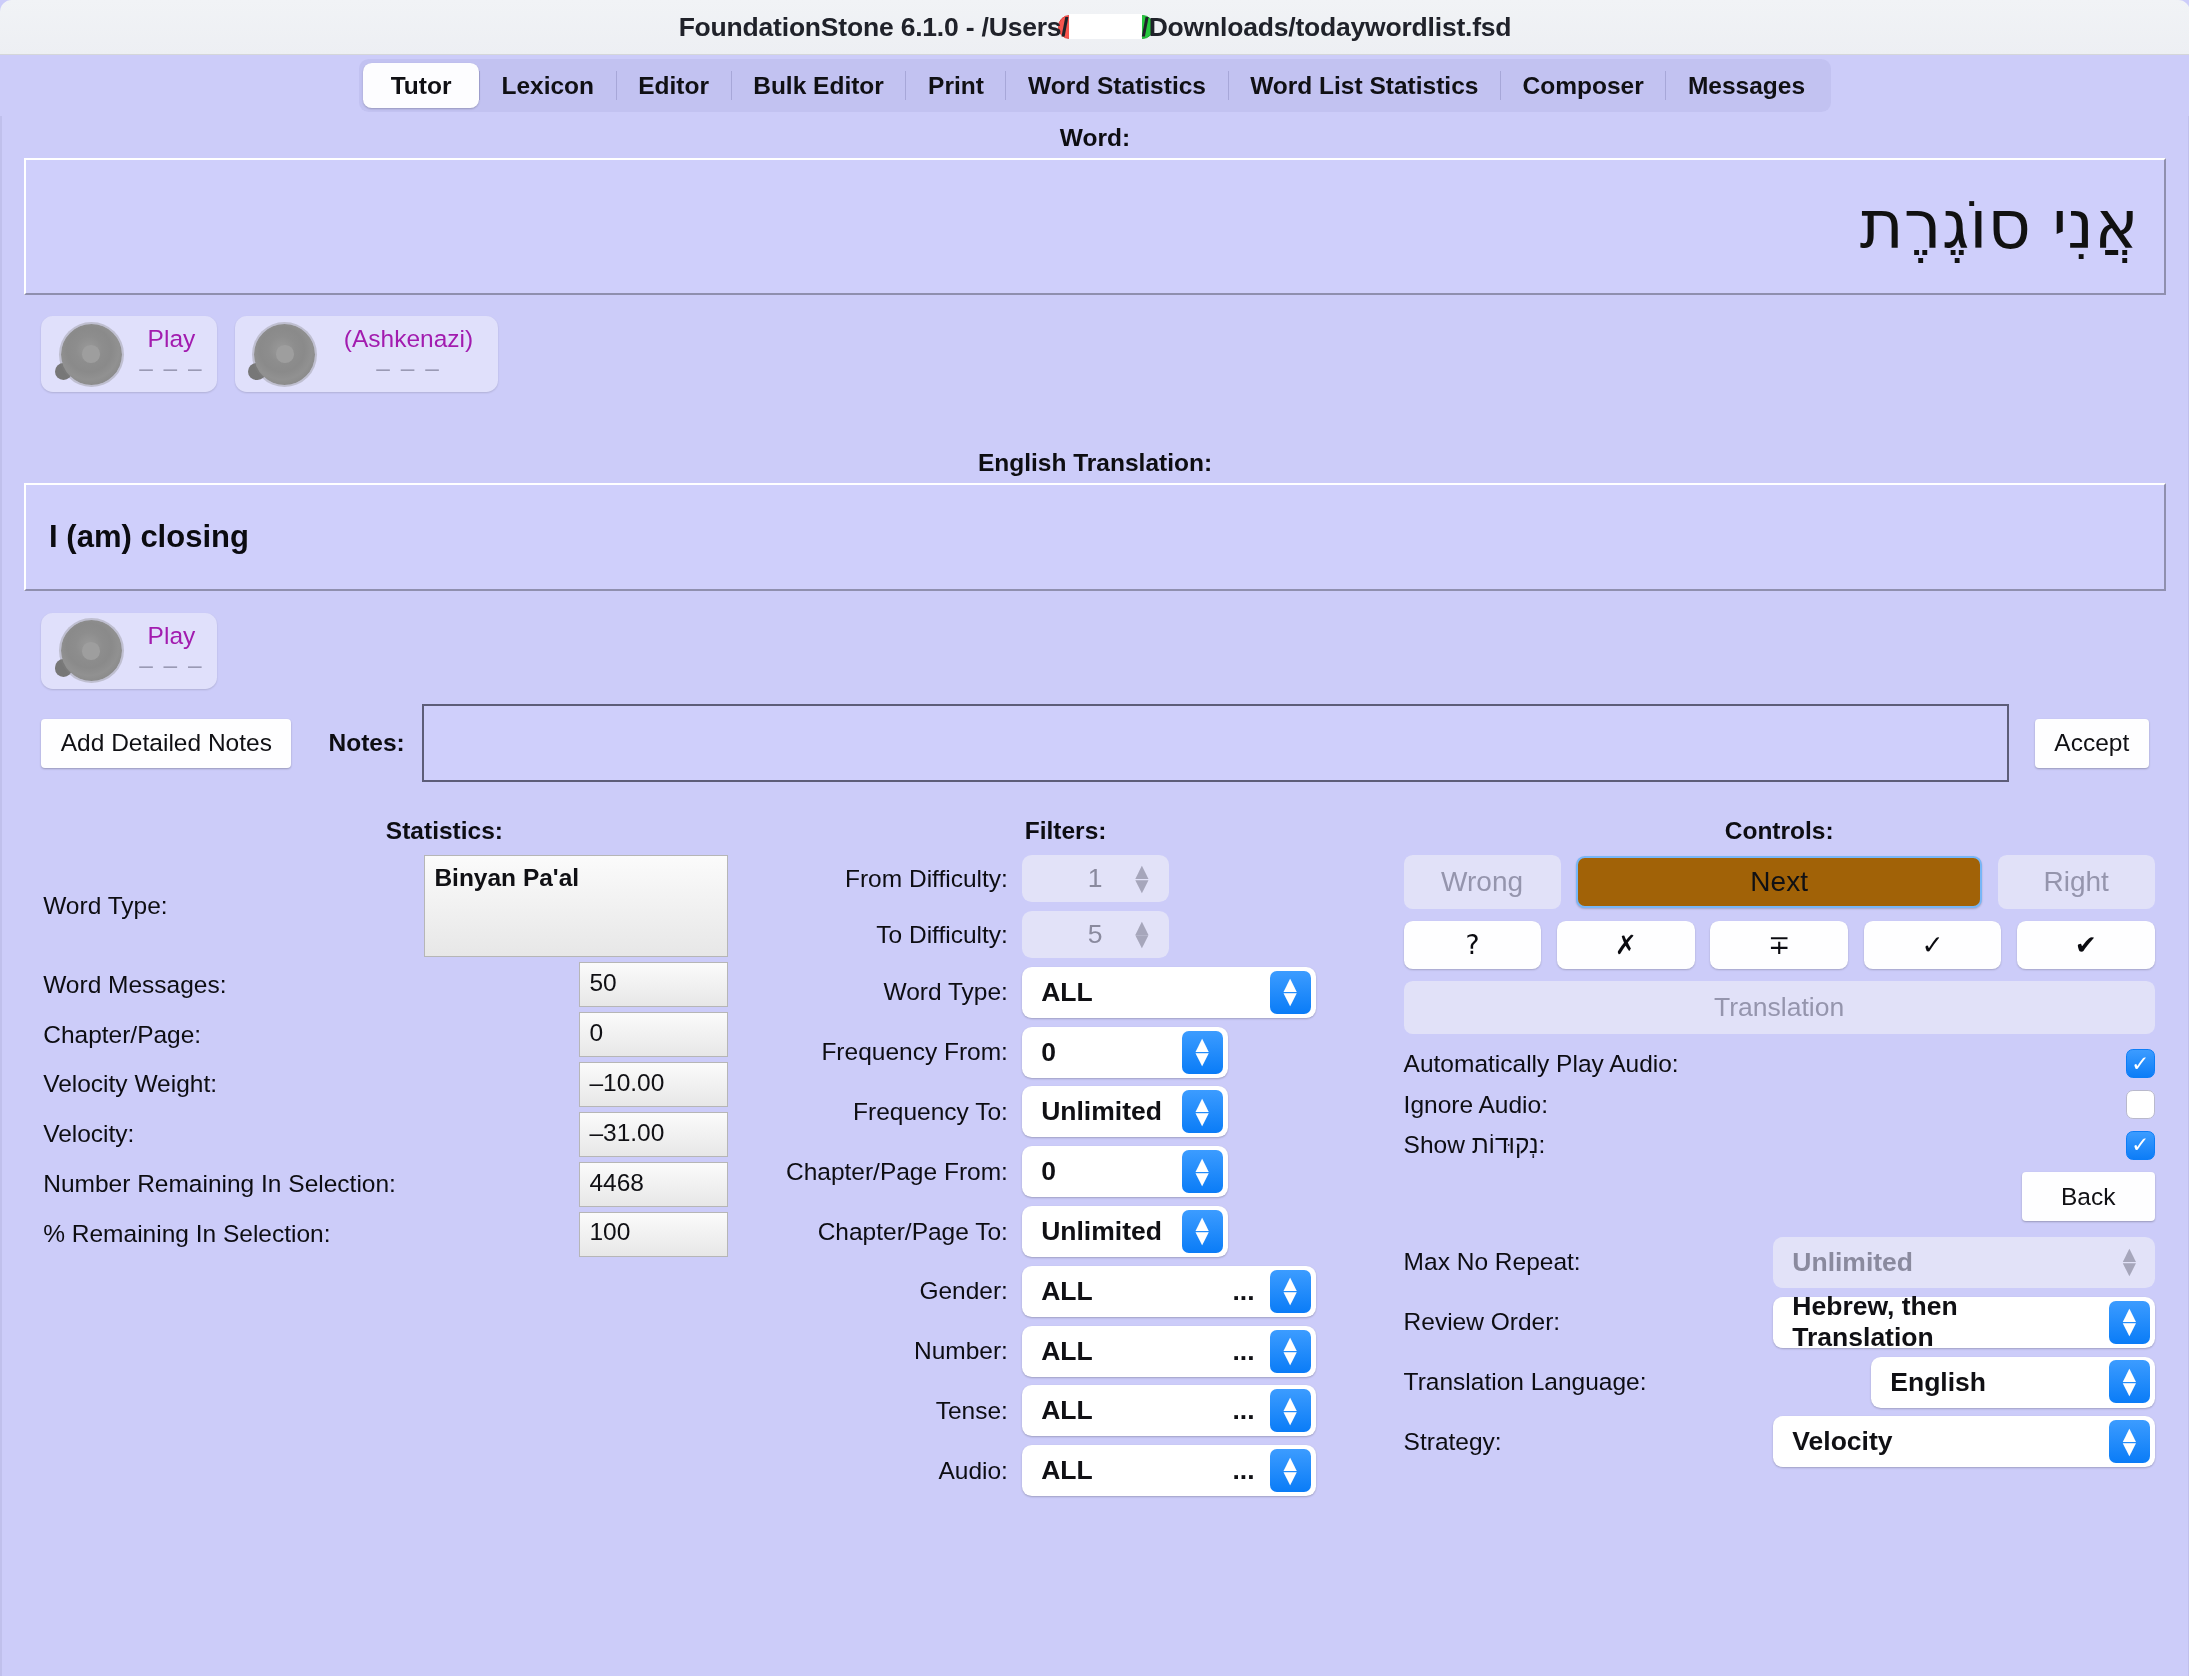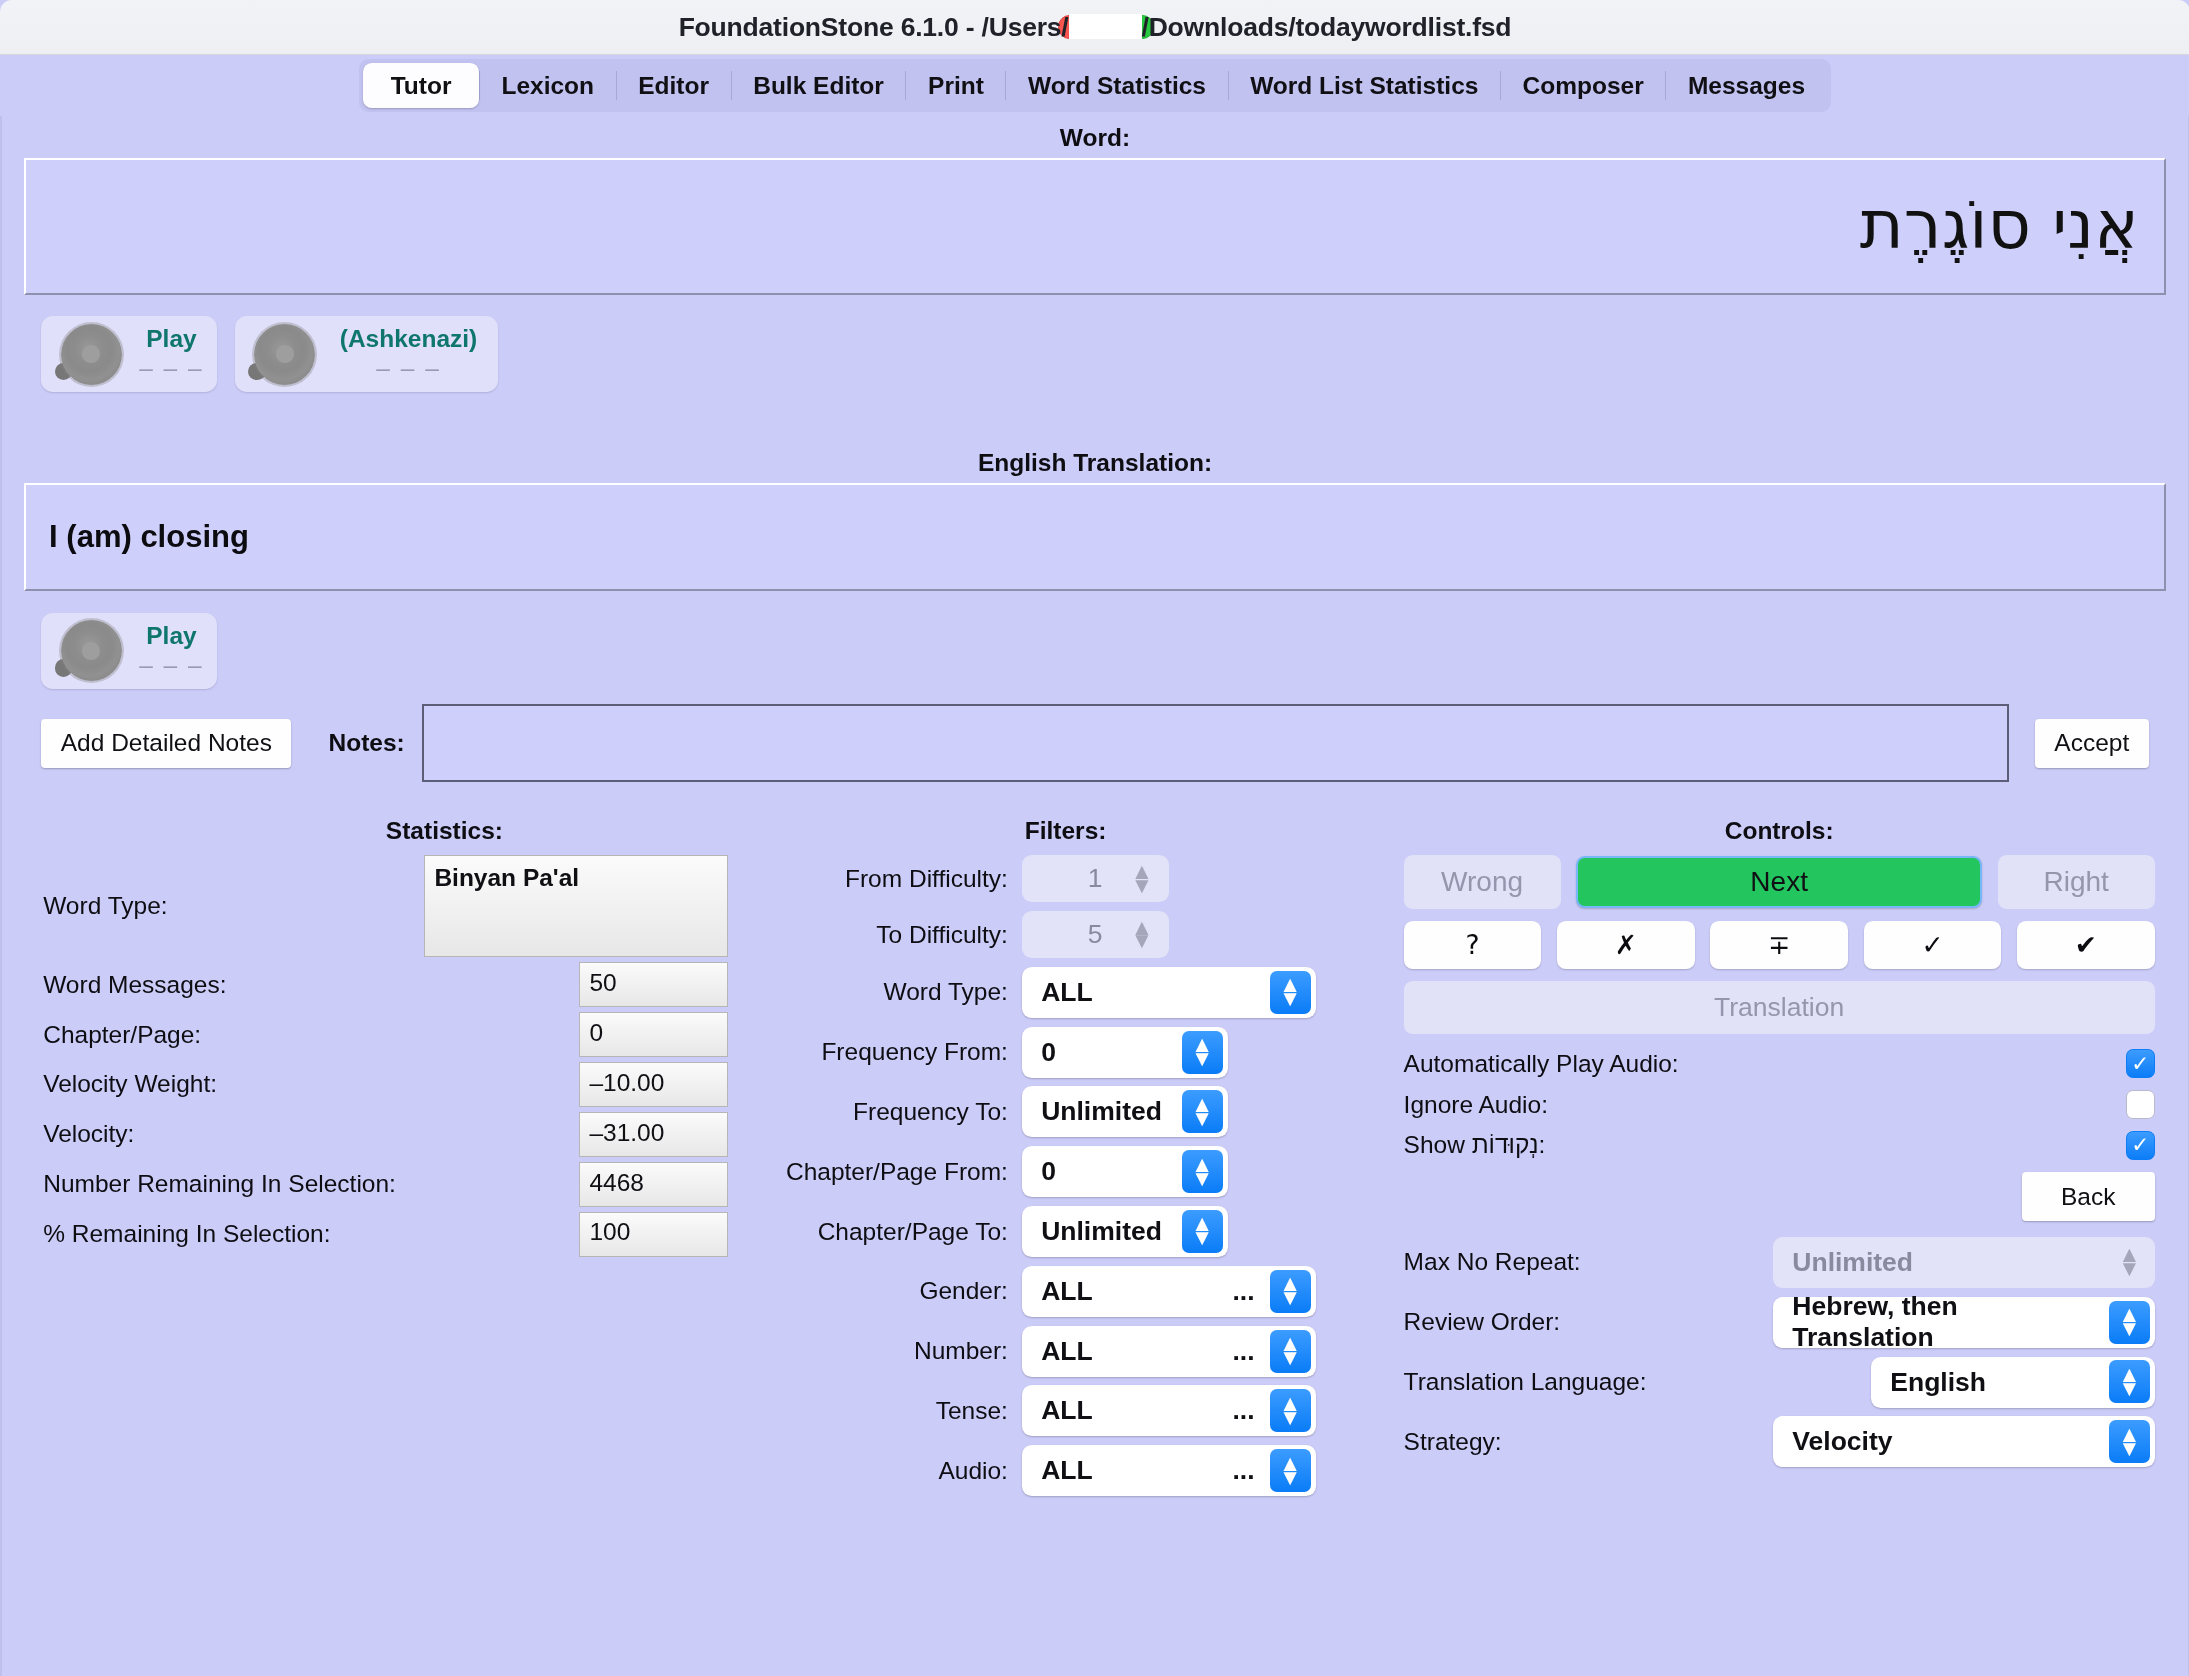--- a/index.html
+++ b/index.html
@@ -108,21 +108,21 @@
   }
   .speaker::after {
     content:""; position:absolute; left:50%; top:50%;
     width:17.6px; height:17.6px; margin:-8.8px 0 0 -8.8px;
     border-radius:50%; background:#9e9e9e;
   }
   .player-labels {
     margin-left: 9.8px; display:flex; flex-direction:column;
     align-items:center; justify-content:center; flex:1; padding-right:5.9px;
   }
-  .player-label { font-size: 24.5px; color: #0f766e; line-height: 1.05; font-weight: bold; }
+  .player-label { font-size: 24.5px; color: #a21caf; line-height: 1.05; }
   .player-dash { font-size: 24.5px; color: #9a9ab4; letter-spacing: 2px; margin-top: 2px; }
   .led {
     position:absolute; left:13.7px; bottom:11.8px;
     width:17.6px; height:17.6px; border-radius:50%; background:#777;
   }
 
   .trans-box {
     height: 108px; margin: 0 2px;
     background: #cfcffb;
     border: 2px solid #8f8fae;
@@ -217,21 +217,21 @@
 
   
   .ctl-row1 { display:flex; align-items:center; gap: 15.7px; margin-bottom: 11.8px; }
   .ctl-btn {
     border-radius: 8.8px; font-size: 28px; padding: 10.8px 0;
     text-align: center; box-shadow: 0 1px 2px rgba(0,0,0,.2);
     background: #fefeff; color:#101014;
   }
   .ctl-btn.dis { background: #e1e1f8; color:#9595ad; box-shadow:none; }
   .ctl-btn.primary {
-    flex:1; background:#22c55e; border: 2.9px solid #77b6f7;
+    flex:1; background:#a16207; border: 2.9px solid #77b6f7;
     padding: 7.8px 0;
   }
   .ctl-wrong, .ctl-right { width: 157px; }
   .ctl-row2 { display:flex; gap: 15.7px; margin-bottom: 11.8px; }
   .grade {
     flex:1; border-radius: 8.8px; background:#fefeff;
     box-shadow: 0 1px 2px rgba(0,0,0,.2);
     font-size: 26.5px; text-align:center; padding: 8.8px 0; color:#0b0b10;
     font-family: "DejaVu Sans", sans-serif;
   }

